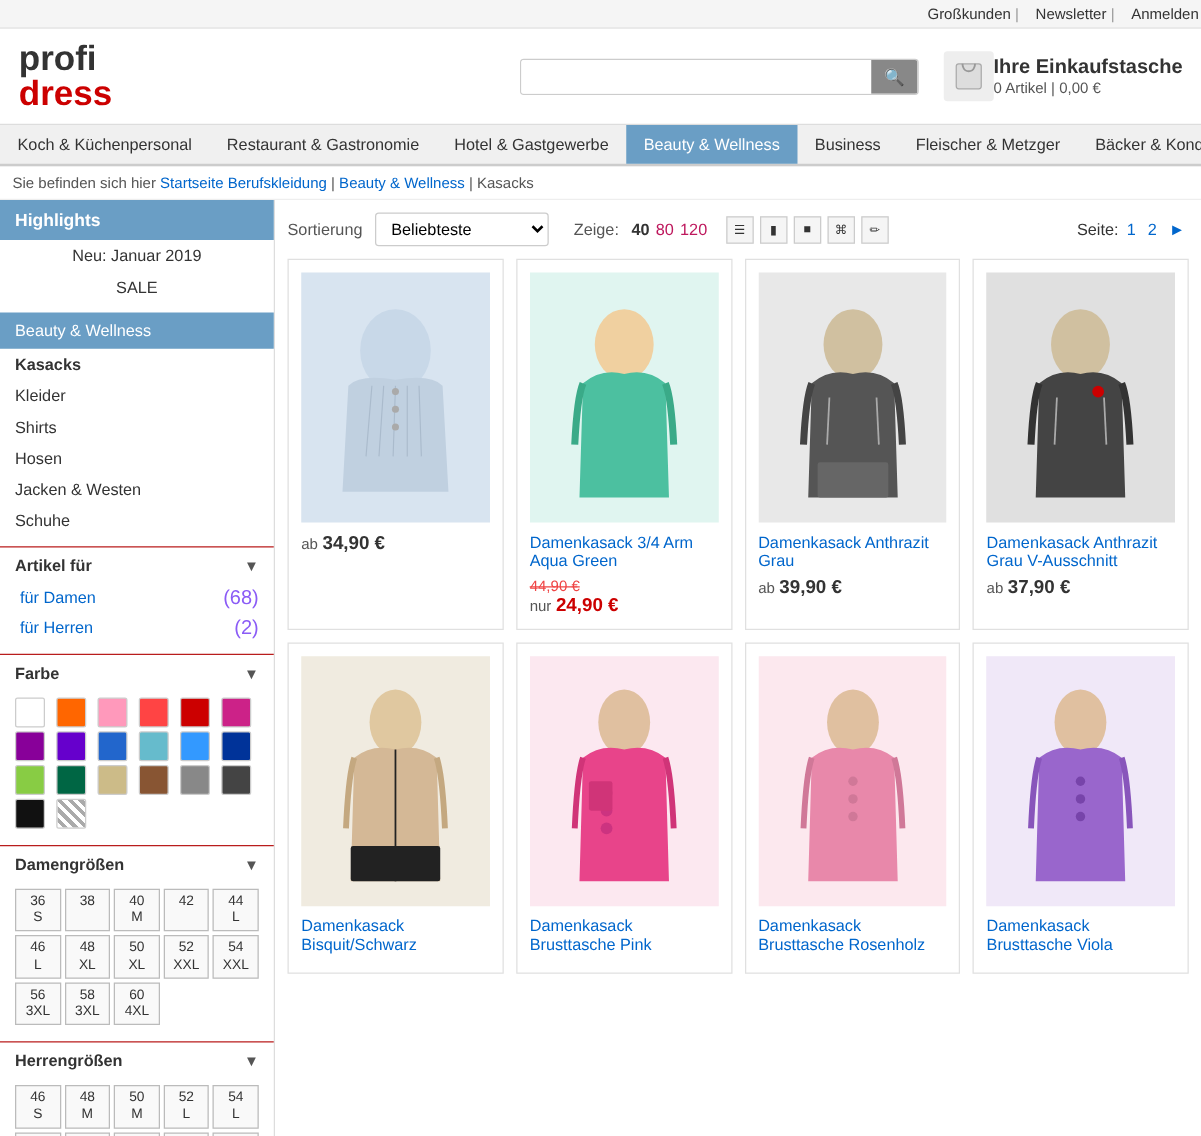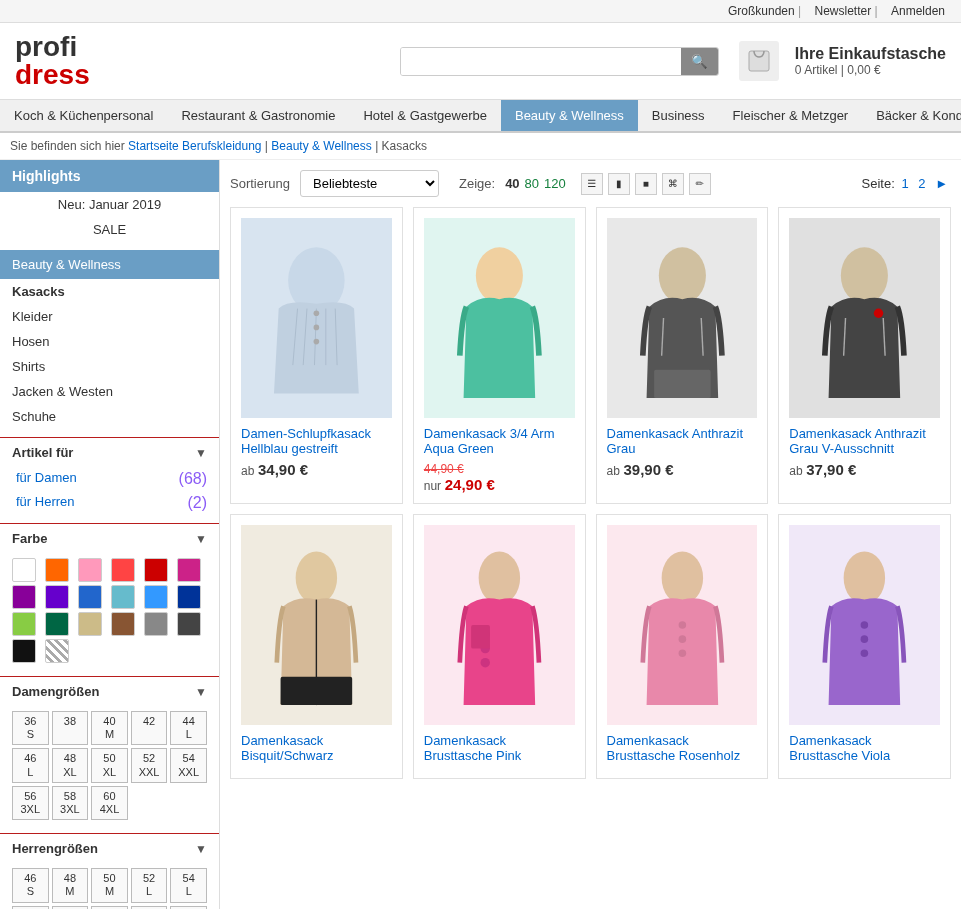--- a/index.html
+++ b/index.html
@@ -1,31 +1,31 @@
 <!DOCTYPE html>
 <html><head>
   <meta charset="utf-8">
   <style>
     * { box-sizing: border-box; margin: 0; padding: 0; }
     body { font-family: Arial, sans-serif; font-size: 13px; color: #333; background: #fff; }
 
     
-    .top-bar { background: #f5f5f5; border-bottom: 1px solid #ddd; text-align: right; padding: 4px 16px; font-size: 12px; }
+    .top-bar { background: #f5f5f5; border-bottom: 1px solid #ddd; text-align: right; padding: 4px 2px; font-size: 12px; }
     .top-bar a { color: #333; text-decoration: none; margin-left: 10px; }
     .top-bar span { color: #999; }
 
     
     .header { display: flex; align-items: center; padding: 10px 15px; border-bottom: 1px solid #ddd; background: #fff; }
     .logo { display: flex; flex-direction: column; line-height: 1; margin-right: auto; }
     .logo .profi { font-size: 28px; font-weight: bold; color: #333; }
     .logo .dress { font-size: 28px; font-weight: bold; color: #cc0000; }
     .search-area { display: flex; align-items: center; border: 1px solid #ccc; border-radius: 3px; overflow: hidden; margin: 0 20px; }
     .search-area input { border: none; outline: none; padding: 6px 10px; width: 280px; font-size: 13px; }
     .search-area button { background: #888; border: none; padding: 6px 10px; cursor: pointer; color: #fff; }
-    .cart-area { display: flex; align-items: center; gap: 16px; }
+    .cart-area { display: flex; align-items: center; gap: 0; }
     .cart-icon { width: 40px; height: 40px; background: #eee; display: flex; align-items: center; justify-content: center; border-radius: 3px; }
     .cart-text { font-size: 13px; }
     .cart-text .cart-title { font-size: 16px; font-weight: bold; }
     .cart-text .cart-info { color: #555; font-size: 12px; }
 
     
     .main-nav { display: flex; background: #f0f0f0; border-bottom: 2px solid #ccc; }
     .main-nav a { padding: 8px 14px; text-decoration: none; color: #333; font-size: 13px; white-space: nowrap; display: block; }
     .main-nav a.active { background: #6a9ec5; color: #fff; }
 
@@ -65,21 +65,21 @@
     .size-grid { display: grid; grid-template-columns: repeat(5, 1fr); gap: 3px; padding: 5px 12px; }
     .size-btn { border: 1px solid #bbb; background: #f9f9f9; padding: 3px 2px; font-size: 11px; text-align: center; cursor: pointer; line-height: 1.2; }
 
     
     .content { flex: 1; padding: 10px; }
     .toolbar { display: flex; align-items: center; gap: 10px; margin-bottom: 10px; flex-wrap: wrap; }
     .toolbar-label { font-size: 13px; color: #555; }
     .sort-select { border: 1px solid #ccc; padding: 4px 8px; font-size: 13px; border-radius: 3px; background: #fff; }
     .show-label { font-size: 13px; color: #555; margin-left: 10px; }
     .show-options { display: flex; gap: 5px; }
-    .show-option { font-size: 13px; color: #15803d; cursor: pointer; text-decoration: none; }
+    .show-option { font-size: 13px; color: #be185d; cursor: pointer; text-decoration: none; }
     .show-option.active { color: #333; text-decoration: none; font-weight: bold; }
     .view-icons { display: flex; gap: 5px; margin-left: 5px; }
     .view-icon { width: 22px; height: 22px; border: 1px solid #ccc; cursor: pointer; display: flex; align-items: center; justify-content: center; font-size: 10px; background: #f5f5f5; }
     .page-info { margin-left: auto; font-size: 13px; }
     .page-info a { color: #0066cc; text-decoration: none; margin: 0 3px; }
 
     
     .product-grid { display: grid; grid-template-columns: repeat(4, 1fr); gap: 10px; }
     .product-card { border: 1px solid #e0e0e0; padding: 10px; text-align: center; cursor: pointer; }
     .product-img { width: 100%; height: 200px; background: #f0f0f0; display: flex; align-items: center; justify-content: center; overflow: hidden; margin-bottom: 8px; }
@@ -155,22 +155,22 @@
 <div class="main-layout">
 
   <div class="sidebar">
     <div class="sidebar-highlights">Highlights</div>
     <a href="#" class="sidebar-link">Neu: Januar 2019</a>
     <a href="#" class="sidebar-link">SALE</a>
 
     <div class="sidebar-section-title">Beauty &amp; Wellness</div>
     <div class="sidebar-category bold"><a href="#">Kasacks</a></div>
     <div class="sidebar-category"><a href="#">Kleider</a></div>
+    <div class="sidebar-category"><a href="#">Shirts</a></div>
     <div class="sidebar-category"><a href="#">Hosen</a></div>
-    <div class="sidebar-category"><a href="#">Shirts</a></div>
     <div class="sidebar-category"><a href="#">Jacken &amp; Westen</a></div>
     <div class="sidebar-category"><a href="#">Schuhe</a></div>
 
     <div class="filter-section">
       <div class="filter-header">
         <span>Artikel für</span>
         <span class="chevron">▼</span>
       </div>
       <div class="filter-item">
         <a href="#">für Damen</a>
@@ -297,21 +297,20 @@
             <line x1="60" y1="90" x2="55" y2="150" stroke="#aabbcc" stroke-width="1"></line>
             <line x1="70" y1="90" x2="66" y2="150" stroke="#aabbcc" stroke-width="1"></line>
             <line x1="80" y1="90" x2="78" y2="150" stroke="#aabbcc" stroke-width="1"></line>
             <line x1="90" y1="90" x2="90" y2="150" stroke="#aabbcc" stroke-width="1"></line>
             <line x1="100" y1="90" x2="102" y2="150" stroke="#aabbcc" stroke-width="1"></line>
             <circle cx="80" cy="95" r="3" fill="#aaa"></circle>
             <circle cx="80" cy="110" r="3" fill="#aaa"></circle>
             <circle cx="80" cy="125" r="3" fill="#aaa"></circle>
           </svg>
         </div>
-        <a class="product-title" href="#">Damen-Schlupfkasack Hellblau gestreift</a>
         <div class="product-price">
           <span class="price-prefix">ab</span>
           <span class="price-current"> 34,90 €</span>
         </div>
       </div>
 
       <div class="product-card">
         <div class="product-img" style="background:#e0f5f0;">
           <svg viewBox="0 0 160 200" xmlns="http://www.w3.org/2000/svg">
             <ellipse cx="80" cy="55" rx="25" ry="30" fill="#f0d0a0"></ellipse>

